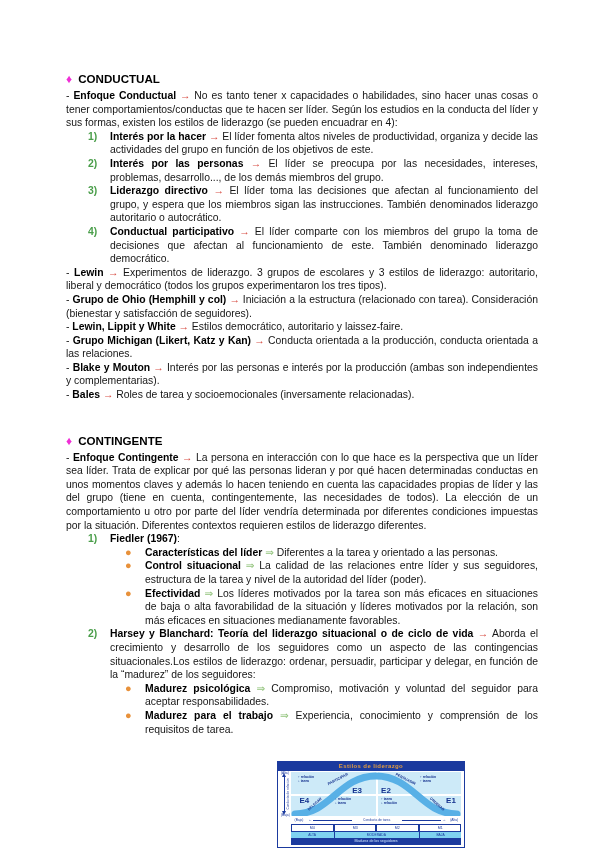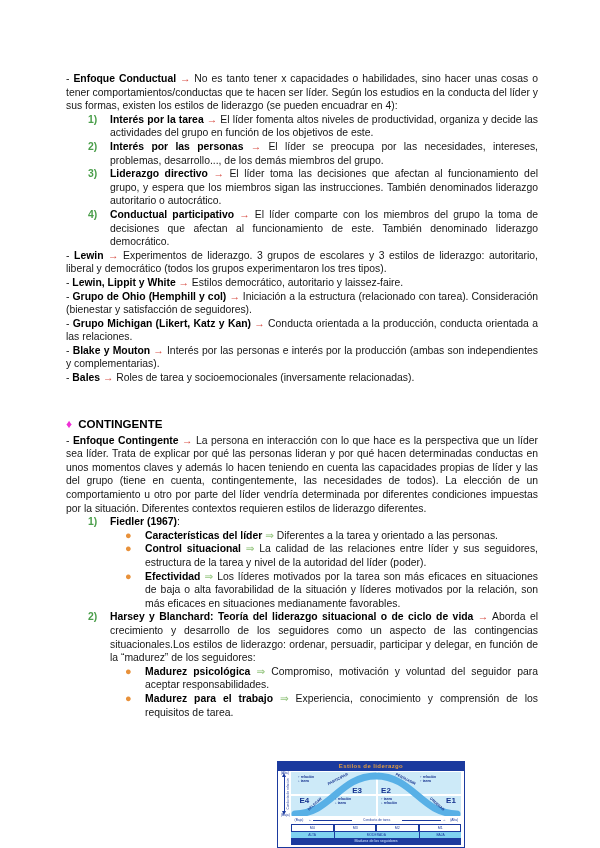--- a/index.html
+++ b/index.html
@@ -61,40 +61,41 @@
   .mrow2 .mc span{display:inline-block;transform:scale(.55);}
   .mrow3{background:#1b3a9e;height:7px;line-height:7px;text-align:center;font-size:6px;}
   .mrow3 span{display:inline-block;transform:scale(.6);color:#cfe4ff;}
 </style>
 </head>
 <body>
 
 <div id="page">
   <div id="doc">
       <div class="section">
+        <div class="heading"><span class="diamond" style="color: rgb(239, 47, 214);">♦</span><span>CONDUCTUAL</span></div>
         <div class="para"><span class="run">- </span><span class="run bold">Enfoque Conductual </span><span class="run" style="color: rgb(217, 83, 74);">→</span><span class="run"> No es tanto tener x capacidades o habilidades, sino hacer unas cosas o tener comportamientos/conductas que te hacen ser líder. Según los estudios en la conducta del líder y sus formas, existen los estilos de liderazgo (se pueden encuadrar en 4):</span></div>
         <div class="numitem">
           <span class="num" style="color: rgb(74, 158, 74);">1)</span>
-          <div class="itext"><span class="run bold">Interés por la tarea </span><span class="run" style="color: rgb(217, 83, 74);">→</span><span class="run"> El líder fomenta altos niveles de productividad, organiza y decide las actividades del grupo en función de los objetivos de este.</span></div>
+          <div class="itext"><span class="run bold">Interés por la hacer </span><span class="run" style="color: rgb(217, 83, 74);">→</span><span class="run"> El líder fomenta altos niveles de productividad, organiza y decide las actividades del grupo en función de los objetivos de este.</span></div>
         </div>
         <div class="numitem">
           <span class="num" style="color: rgb(74, 158, 74);">2)</span>
           <div class="itext"><span class="run bold">Interés por las personas </span><span class="run" style="color: rgb(217, 83, 74);">→</span><span class="run"> El líder se preocupa por las necesidades, intereses, problemas, desarrollo..., de los demás miembros del grupo.</span></div>
         </div>
         <div class="numitem">
           <span class="num" style="color: rgb(74, 158, 74);">3)</span>
           <div class="itext"><span class="run bold">Liderazgo directivo </span><span class="run" style="color: rgb(217, 83, 74);">→</span><span class="run"> El líder toma las decisiones que afectan al funcionamiento del grupo, y espera que los miembros sigan las instrucciones. También denominados liderazgo autoritario o autocrático.</span></div>
         </div>
         <div class="numitem">
           <span class="num" style="color: rgb(74, 158, 74);">4)</span>
           <div class="itext"><span class="run bold">Conductual participativo </span><span class="run" style="color: rgb(217, 83, 74);">→</span><span class="run"> El líder comparte con los miembros del grupo la toma de decisiones que afectan al funcionamiento de este. También denominado liderazgo democrático.</span></div>
         </div>
         <div class="para"><span class="run">- </span><span class="run bold">Lewin </span><span class="run" style="color: rgb(217, 83, 74);">→</span><span class="run"> Experimentos de liderazgo. 3 grupos de escolares y 3 estilos de liderazgo: autoritario, liberal y democrático (todos los grupos experimentaron los tres tipos).</span></div>
+        <div class="para"><span class="run">- </span><span class="run bold">Grupo de Ohio (Hemphill y col) </span><span class="run" style="color: rgb(217, 83, 74);">→</span><span class="run"> Iniciación a la estructura (relacionado con tarea). Consideración (bienestar y satisfacción de seguidores).</span></div>
         <div class="para"><span class="run">- </span><span class="run bold">Lewin, Lippit y White </span><span class="run" style="color: rgb(217, 83, 74);">→</span><span class="run"> Estilos democrático, autoritario y laissez-faire.</span></div>
-        <div class="para"><span class="run">- </span><span class="run bold">Grupo de Ohio (Hemphill y col) </span><span class="run" style="color: rgb(217, 83, 74);">→</span><span class="run"> Iniciación a la estructura (relacionado con tarea). Consideración (bienestar y satisfacción de seguidores).</span></div>
         <div class="para"><span class="run">- </span><span class="run bold">Grupo Michigan (Likert, Katz y Kan) </span><span class="run" style="color: rgb(217, 83, 74);">→</span><span class="run"> Conducta orientada a la producción, conducta orientada a las relaciones.</span></div>
         <div class="para"><span class="run">- </span><span class="run bold">Blake y Mouton </span><span class="run" style="color: rgb(217, 83, 74);">→</span><span class="run"> Interés por las personas e interés por la producción (ambas son independientes y complementarias).</span></div>
         <div class="para"><span class="run">- </span><span class="run bold">Bales </span><span class="run" style="color: rgb(217, 83, 74);">→</span><span class="run"> Roles de tarea y socioemocionales (inversamente relacionadas).</span></div>
       </div>
       <div class="section">
         <div class="heading"><span class="diamond" style="color: rgb(239, 47, 214);">♦</span><span>CONTINGENTE</span></div>
         <div class="para"><span class="run">- </span><span class="run bold">Enfoque Contingente </span><span class="run" style="color: rgb(217, 83, 74);">→</span><span class="run"> La persona en interacción con lo que hace es la perspectiva que un líder sea líder. Trata de explicar por qué las personas lideran y por qué hacen determinadas conductas en unos momentos claves y además lo hacen teniendo en cuenta las capacidades propias de líder y las del grupo (tiene en cuenta, contingentemente, las necesidades de todos). La elección de un comportamiento u otro por parte del líder vendría determinada por diferentes condiciones impuestas por la situación. Diferentes contextos requieren estilos de liderazgo diferentes.</span></div>
         <div class="numitem">
           <span class="num" style="color: rgb(74, 158, 74);">1)</span>
           <div class="itext"><span class="run bold">Fiedler (1967)</span><span class="run">:</span></div>

